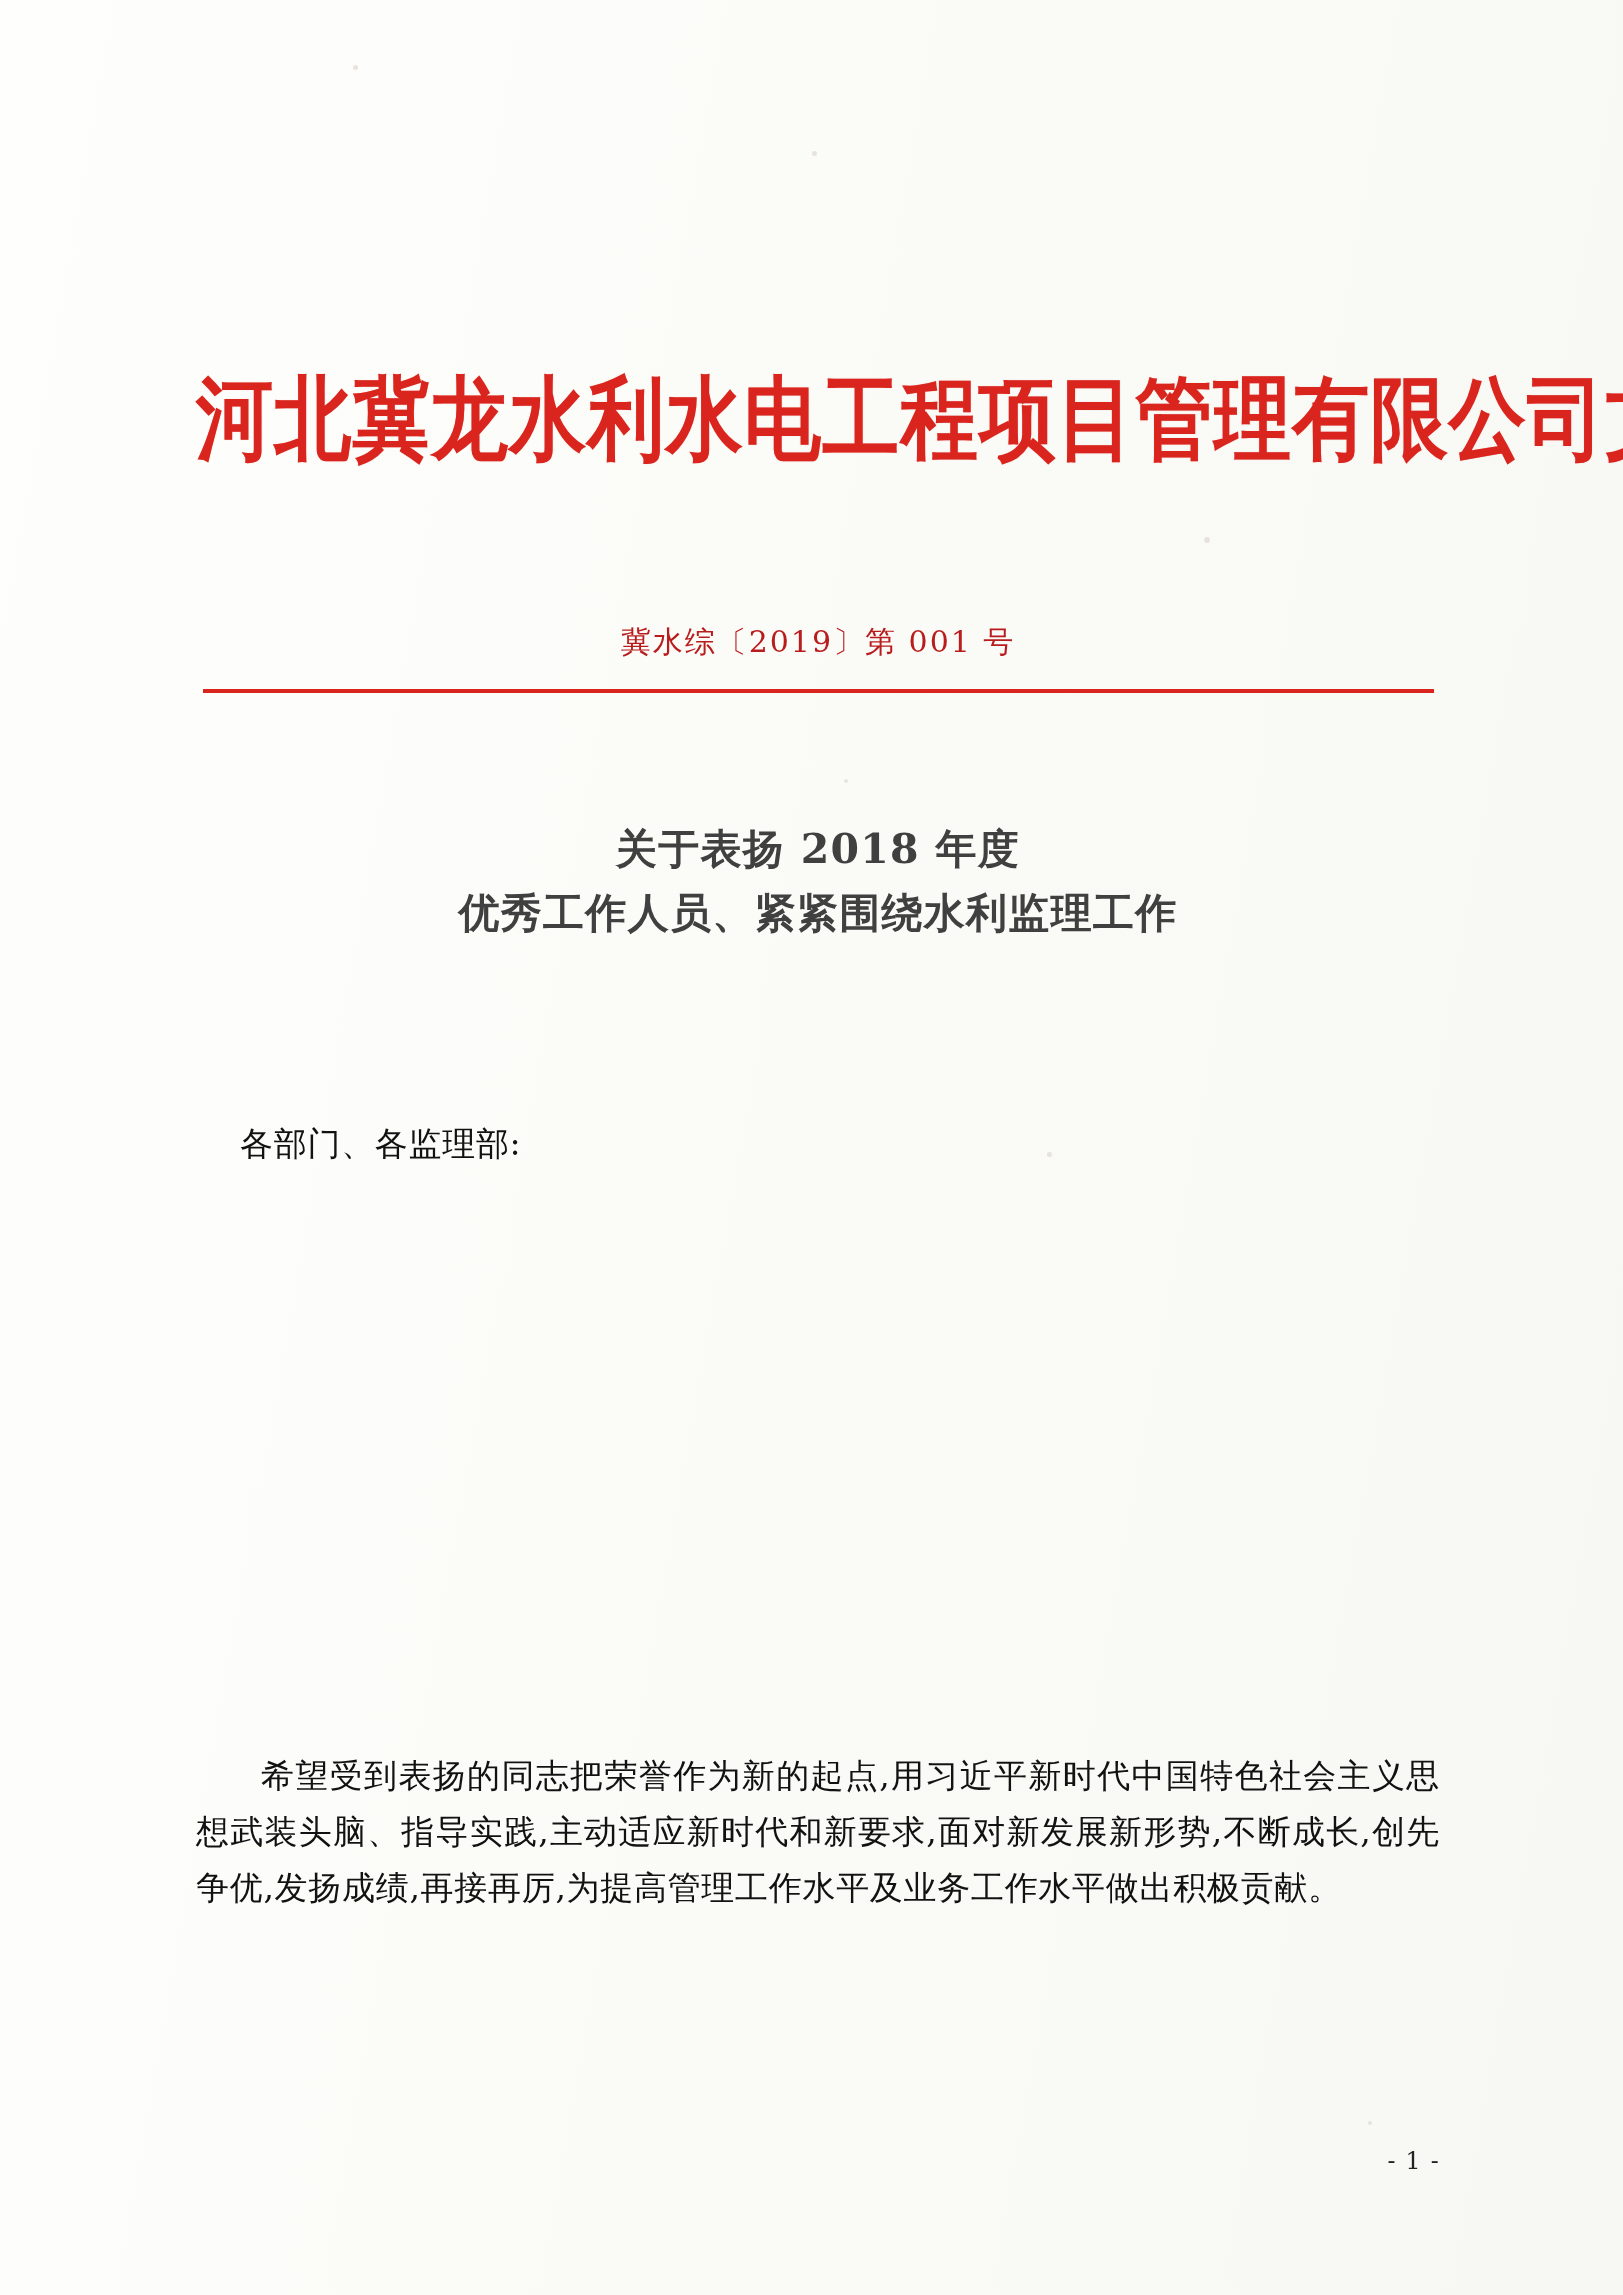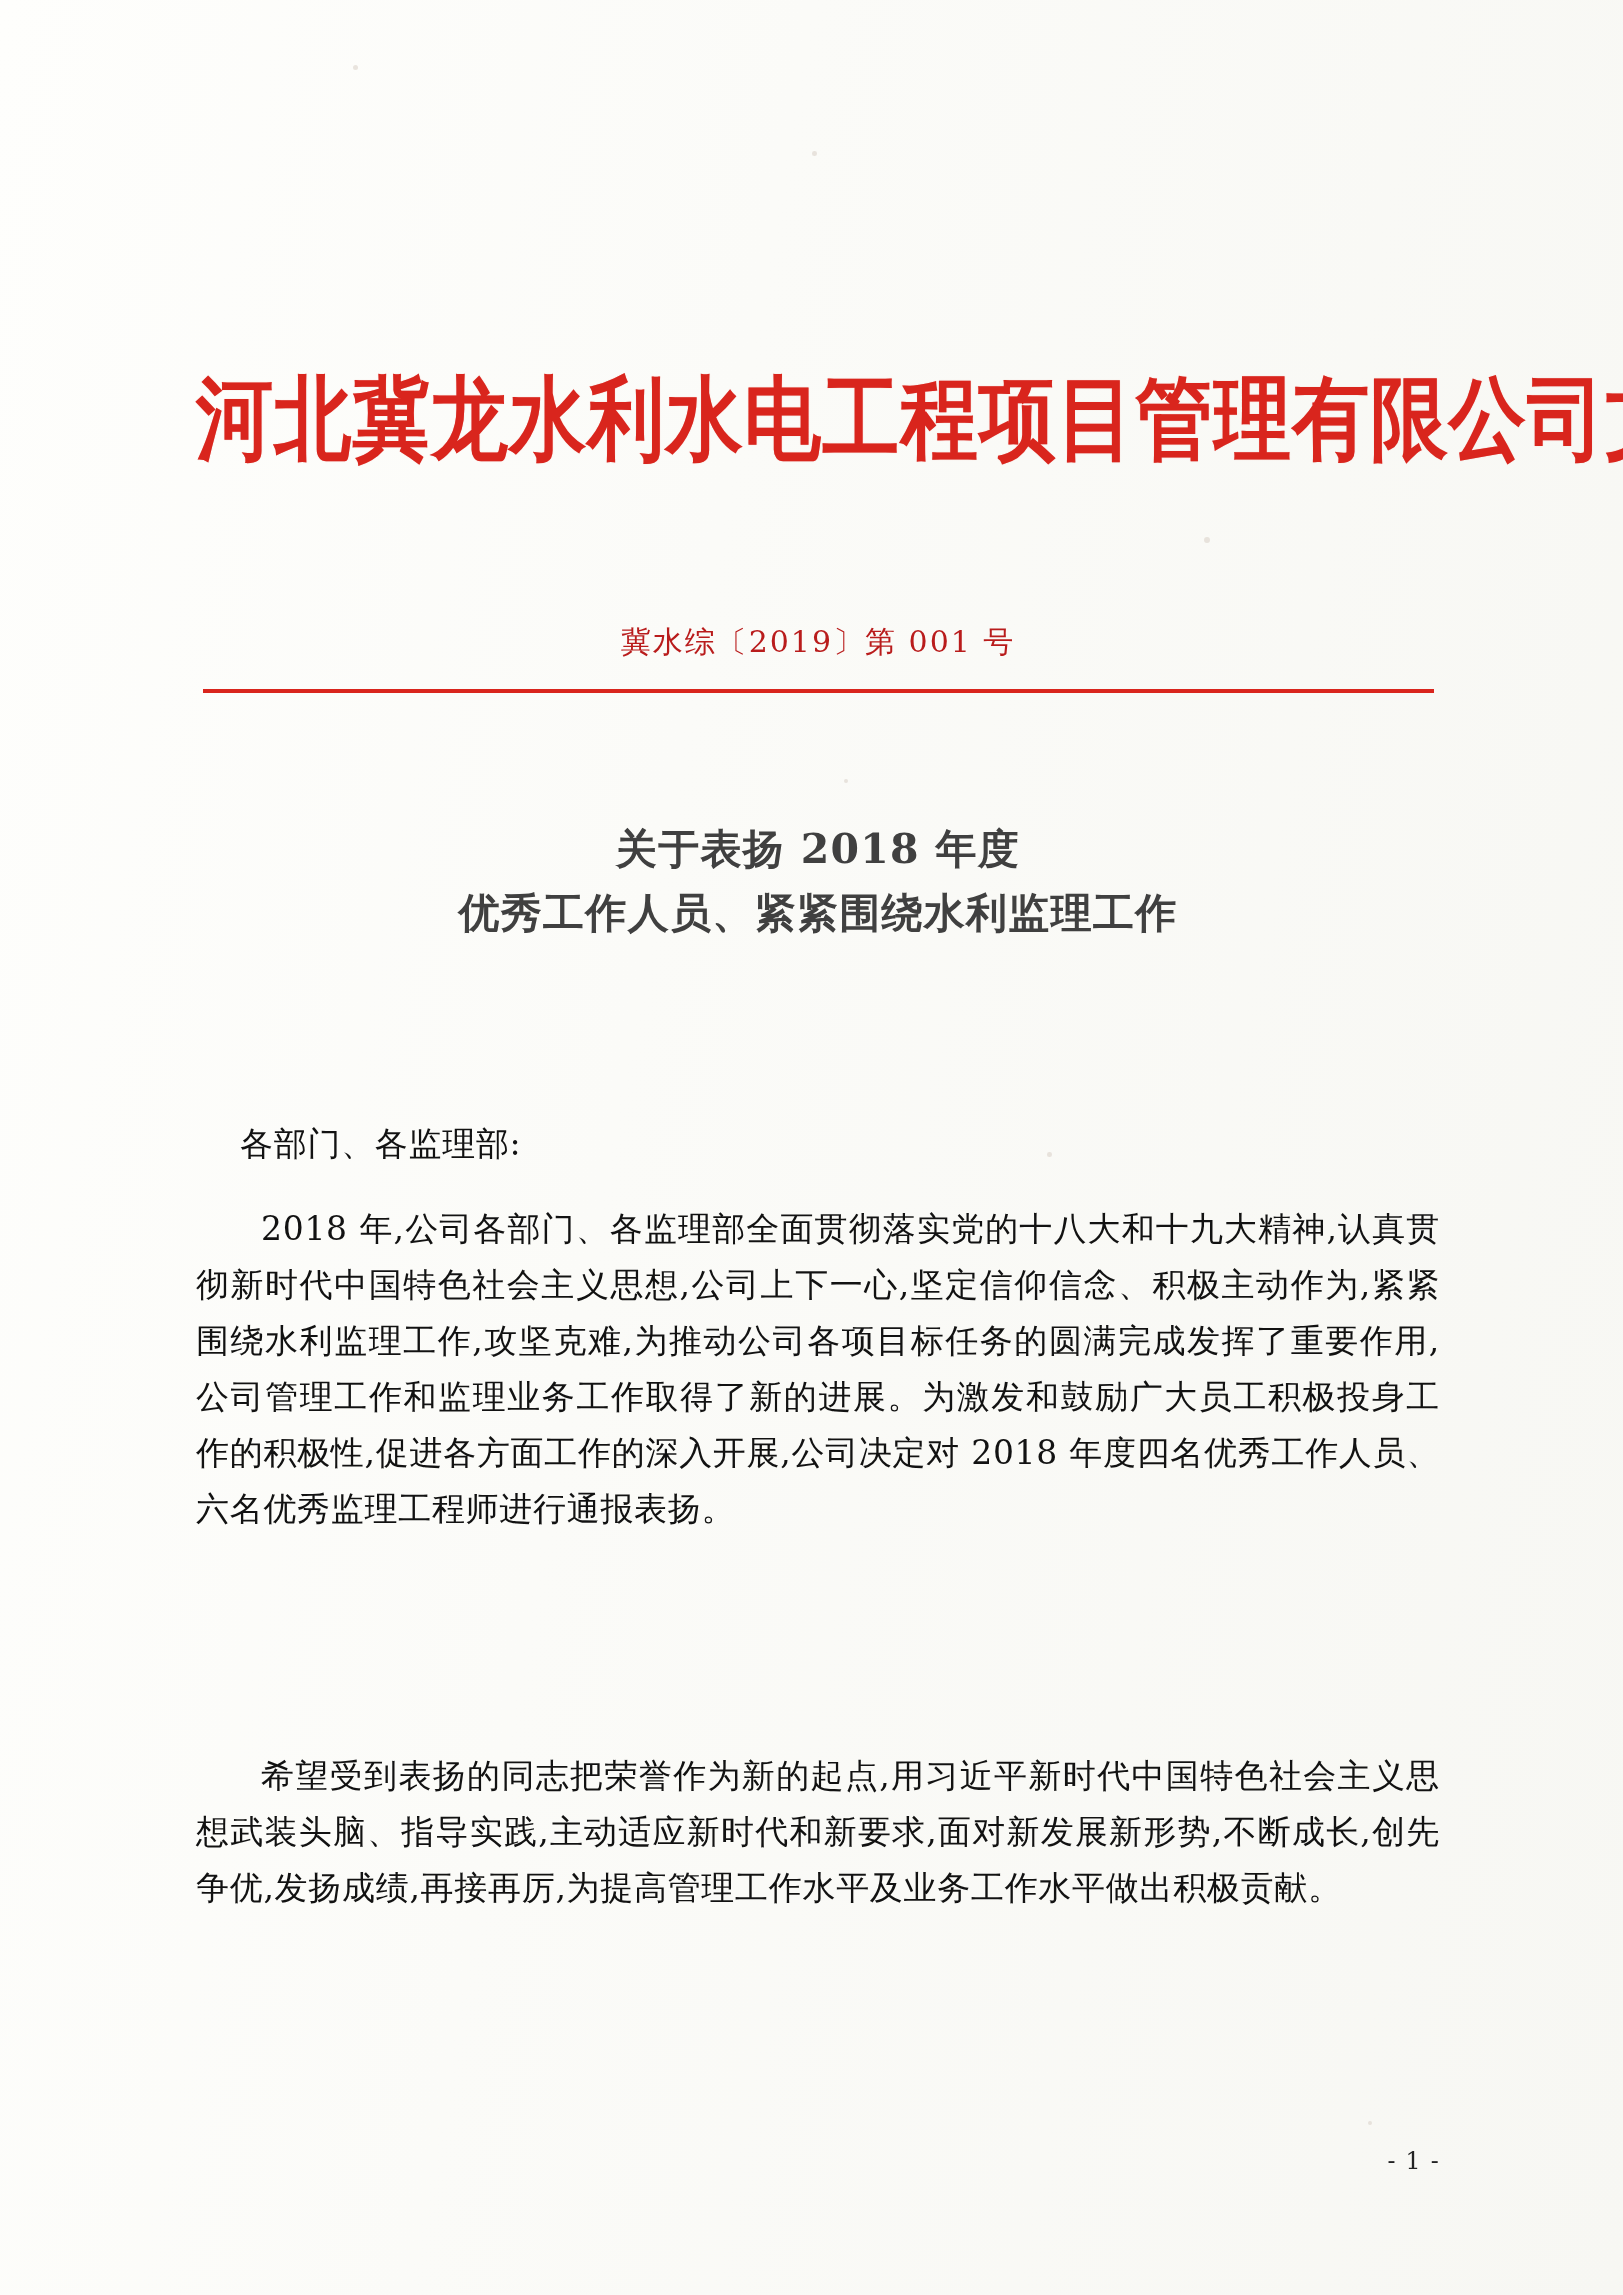--- a/index.html
+++ b/index.html
@@ -149,20 +149,19 @@
 
     <div class="red-rule"></div>
 
     <div class="title-block">
       <div class="title-line">关于表扬 2018 年度</div>
       <div class="title-line">优秀工作人员、紧紧围绕水利监理工作</div>
     </div>
 
     <div class="salutation">各部门、各监理部:</div>
 
-    <div class="para" id="para1">2018 年,公司各部门、各监理部全面贯彻落实党的十八大和十九大精神,认真贯彻新时代中国特色社会主义思想,公司上下一心,坚定信仰信念、积极主动作为,紧紧围绕水利监理工作,攻坚克难,为推动公司各项目标任务的圆满完成发挥了重要作用,公司管理工作和监理业务工作取得了新的进展。为激发和鼓励广大员工积极投身工作的积极性,促进各方面工作的深入开展,公司决定对 2018 年度四名优秀工作人员、六名优秀监理工程师进行通报表扬。</div>
 
     <div class="para" id="para2">希望受到表扬的同志把荣誉作为新的起点,用习近平新时代中国特色社会主义思想武装头脑、指导实践,主动适应新时代和新要求,面对新发展新形势,不断成长,创先争优,发扬成绩,再接再厉,为提高管理工作水平及业务工作水平做出积极贡献。</div>
 
     <div class="page-number">- 1 -</div>
   </div>
 </div>
 
 
 </body></html>

